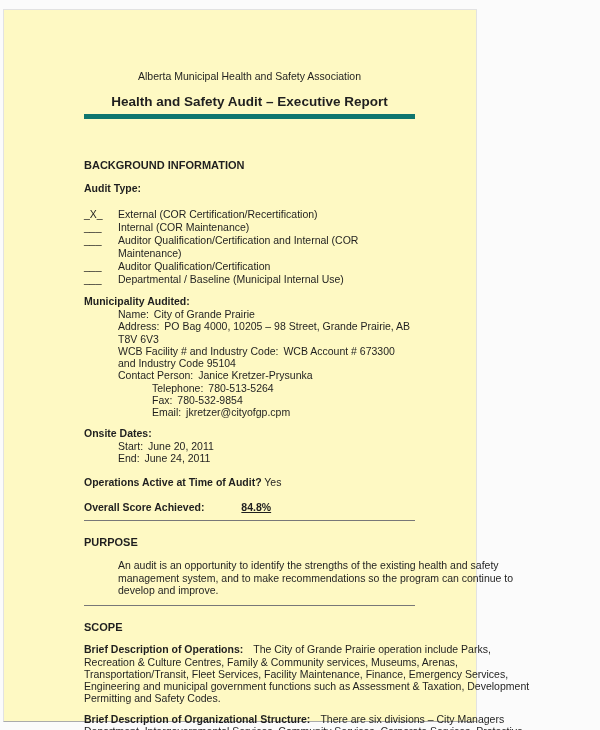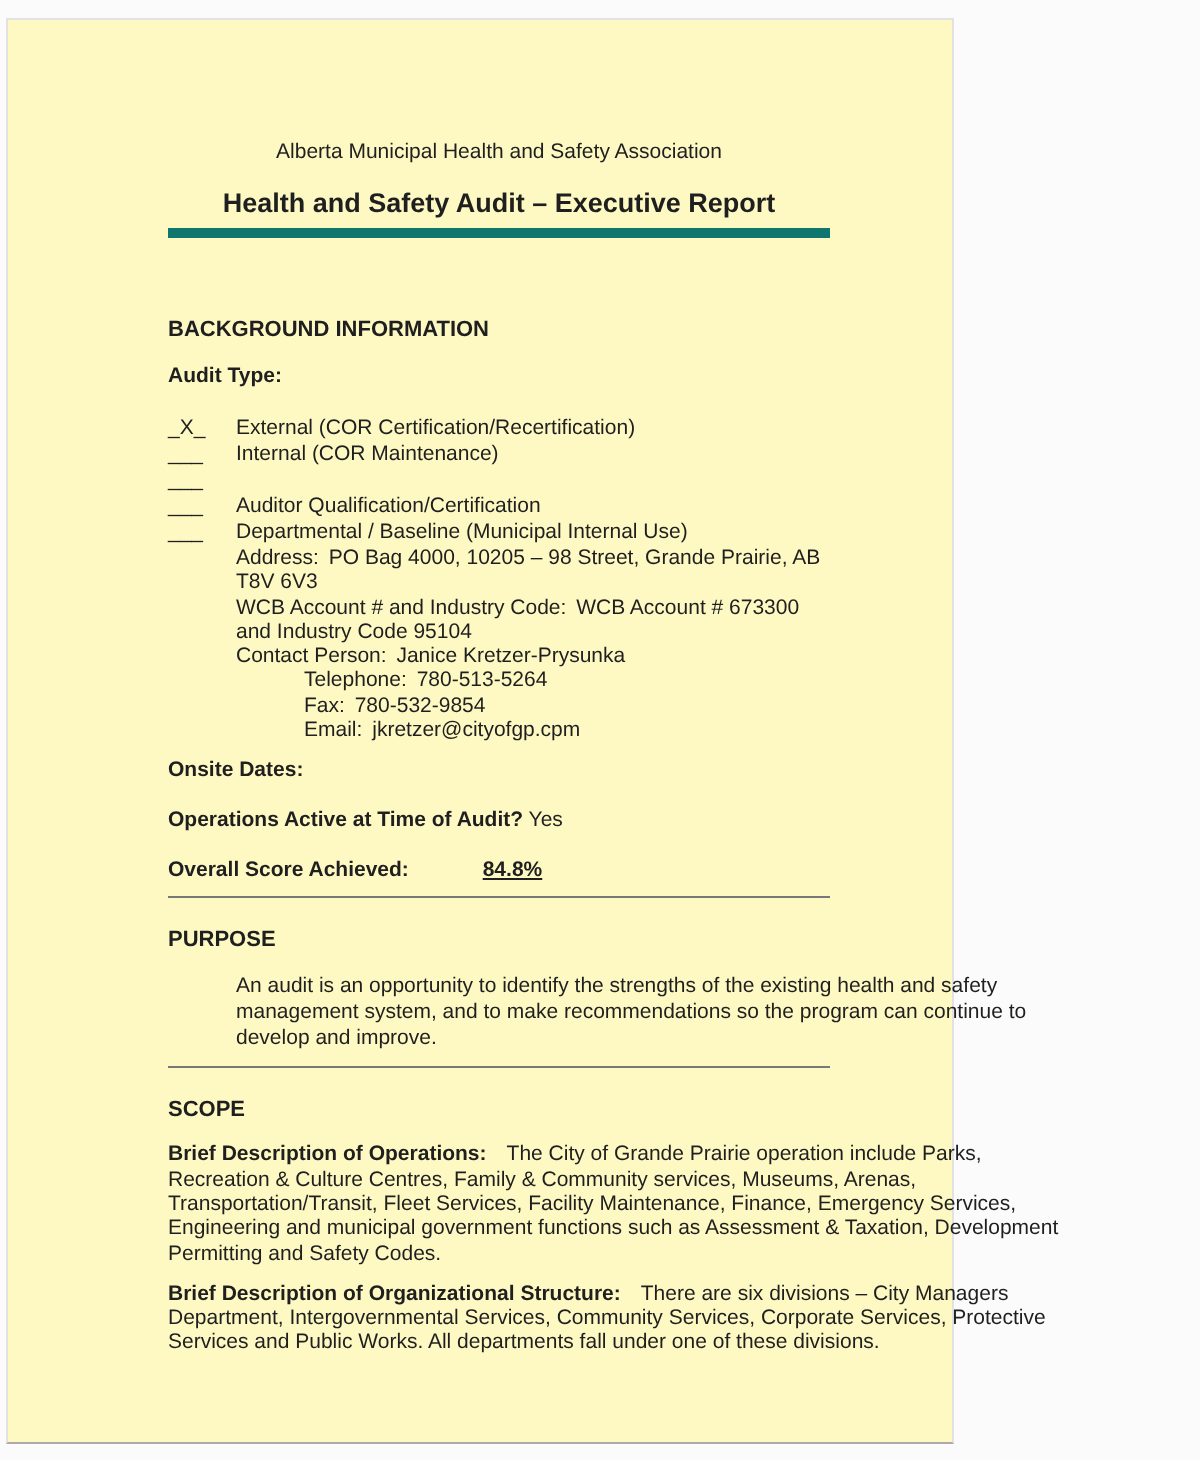--- a/index.html
+++ b/index.html
@@ -103,38 +103,44 @@
       <div class="chk-row">
         <span class="chk-mark">_X_</span>
         <span class="chk-label">External (COR Certification/Recertification)</span>
       </div>
       <div class="chk-row">
         <span class="chk-mark">___</span>
         <span class="chk-label">Internal (COR Maintenance)</span>
       </div>
       <div class="chk-row">
         <span class="chk-mark">___</span>
+        <span class="chk-label">Auditor Qualification/Certification and Internal (COR Maintenance)</span>
       </div>
       <div class="chk-row">
         <span class="chk-mark">___</span>
         <span class="chk-label">Auditor Qualification/Certification</span>
       </div>
       <div class="chk-row">
         <span class="chk-mark">___</span>
         <span class="chk-label">Departmental / Baseline (Municipal Internal Use)</span>
       </div>
     </div>
 
+    <div class="h2 mt-muni">Municipality Audited:</div>
     <div class="indent1">
+      <div class="line">
+        <span class="detail-label">Name:</span>
+        <span>City of Grande Prairie</span>
+      </div>
       <div class="line">
         <span class="detail-label">Address:</span>
         <span>PO Bag 4000, 10205 – 98 Street, Grande Prairie, AB T8V 6V3</span>
       </div>
       <div class="line">
-        <span class="detail-label">WCB Account # and Industry Code:</span>
+        <span class="detail-label">WCB Facility # and Industry Code:</span>
         <span>WCB Account # 673300 and Industry Code 95104</span>
       </div>
       <div class="line">
         <span class="detail-label">Contact Person:</span>
         <span>Janice Kretzer-Prysunka</span>
       </div>
       <div class="indent2">
         <div class="line">
           <span class="detail-label">Telephone:</span>
           <span>780-513-5264</span>
@@ -144,20 +150,30 @@
           <span>780-532-9854</span>
         </div>
         <div class="line">
           <span class="detail-label">Email:</span>
           <span>jkretzer@cityofgp.cpm</span>
         </div>
       </div>
     </div>
 
     <div class="h2 mt-onsite">Onsite Dates:</div>
+    <div class="indent1">
+      <div class="line">
+        <span class="detail-label">Start:</span>
+        <span>June 20, 2011</span>
+      </div>
+      <div class="line">
+        <span class="detail-label">End:</span>
+        <span>June 24, 2011</span>
+      </div>
+    </div>
 
     <div class="line mt-ops">
       <span class="b">Operations Active at Time of Audit?</span>
       <span>Yes</span>
     </div>
 
     <div class="line mt-score">
       <span class="b">Overall Score Achieved:</span>
       <span class="b u score-val">84.8%</span>
     </div>

